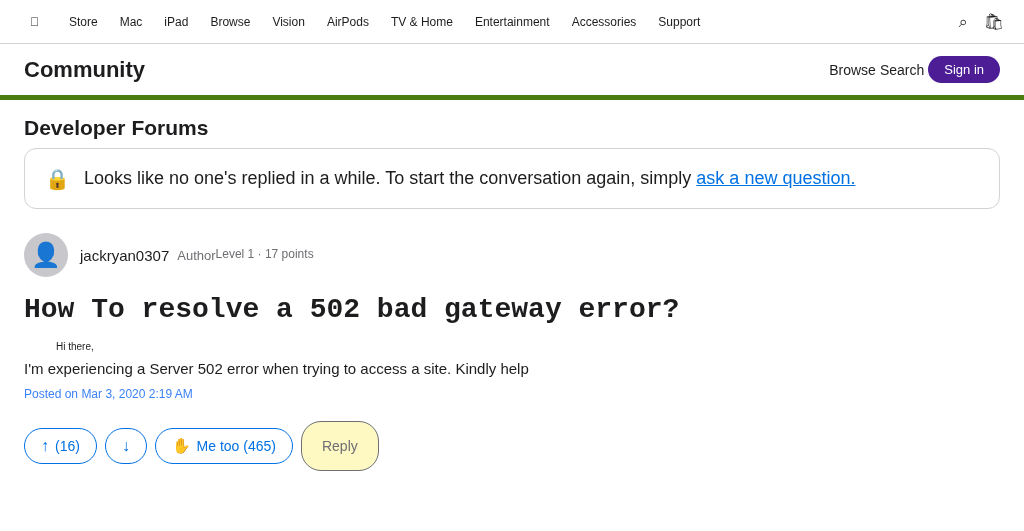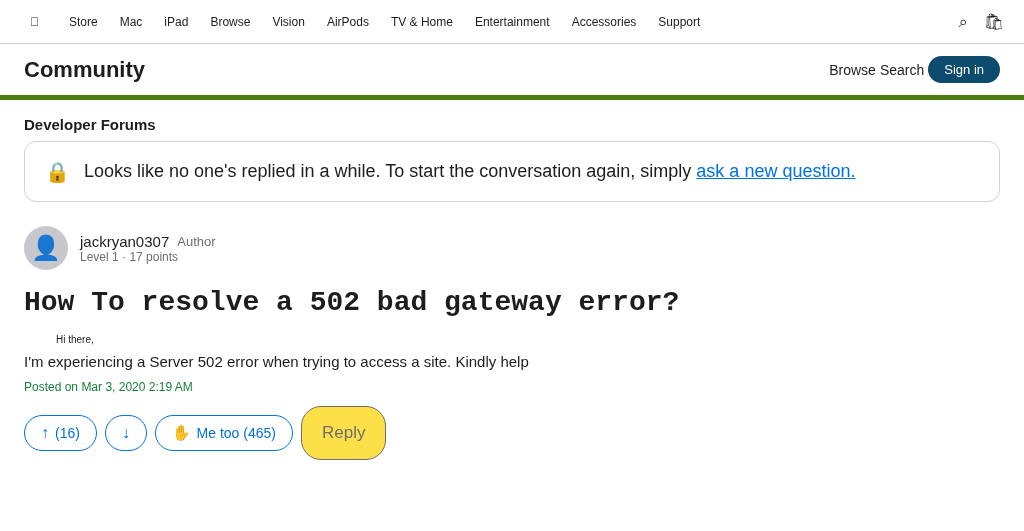--- a/index.html
+++ b/index.html
@@ -23,26 +23,26 @@
     
     .community-bar {
       display: flex; align-items: center; justify-content: space-between;
       padding: 12px 24px; border-bottom: 5px solid #4d7c0f;
     }
     .community-title { font-size: 22px; font-weight: 600; color: #1d1d1f; }
     .community-actions { display: flex; align-items: center; gap: 4px; justify-content: flex-end; }
     .browse-link { font-size: 14px; color: #1d1d1f; cursor: pointer; text-decoration: none; }
     .search-link { font-size: 14px; color: #1d1d1f; cursor: pointer; text-decoration: none; }
     .signin-btn {
-      background: #0c4a6e; color: #fff; border: none; border-radius: 20px;
+      background: #4c1d95; color: #fff; border: none; border-radius: 20px;
       padding: 6px 16px; font-size: 13px; font-weight: 500; cursor: pointer;
     }
 
     
-    .breadcrumb { padding: 16px 24px 8px; font-size: 15px; font-weight: 600; }
+    .breadcrumb { padding: 16px 24px 8px; font-size: 21px; font-weight: 600; }
 
     
     .main-content { padding: 0 24px 24px; }
 
     
     .notice-box {
       display: flex; align-items: center; gap: 14px;
       border: 1px solid #d2d2d7; border-radius: 12px;
       padding: 16px 20px; margin-bottom: 24px;
       background: #fff;
@@ -51,54 +51,54 @@
     .notice-text { font-size: 18px; color: #1d1d1f; line-height: 1.5; }
     .notice-link { color: #0071e3; text-decoration: underline; cursor: pointer; }
 
     
     .post-header { display: flex; align-items: center; gap: 12px; margin-bottom: 16px; }
     .avatar {
       width: 44px; height: 44px; border-radius: 50%; background: #c7c7cc;
       display: flex; align-items: center; justify-content: center; flex-shrink: 0;
     }
     .avatar-icon { font-size: 24px; color: #6e6e73; }
-    .post-meta { display: flex; flex-direction: column; }
+    .post-meta { display: flex; flex-direction: row; }
     .post-author-row { display: flex; align-items: center; gap: 8px; }
     .author-name { font-size: 15px; font-weight: 500; color: #1d1d1f; }
     .author-badge { font-size: 13px; color: #6e6e73; }
     .author-level { font-size: 12px; color: #6e6e73; }
 
     
     .post-title { font-size: 28px; font-weight: 700; color: #1d1d1f; margin-bottom: 14px; line-height: 1.2; font-family: Liberation Mono, monospace; }
 
     
     .post-greeting { font-size: 10px; color: #1d1d1f; margin-bottom: 8px; margin-left: 32px; }
     .post-body { font-size: 15px; color: #1d1d1f; margin-bottom: 10px; }
-    .post-date { font-size: 12px; color: #15803d; margin-bottom: 12px; }
+    .post-date { font-size: 12px; color: #3b82f6; margin-bottom: 20px; }
 
     
     .action-buttons { display: flex; align-items: center; gap: 8px; }
     .vote-btn {
       display: flex; align-items: center; gap: 6px;
       border: 1.5px solid #0071e3; border-radius: 20px;
       padding: 8px 16px; background: #fff; cursor: pointer;
       font-size: 14px; color: #0071e3;
     }
     .vote-icon { font-size: 16px; }
     .metoo-btn {
       display: flex; align-items: center; gap: 6px;
       border: 1.5px solid #0071e3; border-radius: 20px;
       padding: 8px 16px; background: #fff; cursor: pointer;
       font-size: 14px; color: #0071e3;
     }
     .reply-btn {
       display: flex; align-items: center; gap: 6px;
       border: 1.5px solid #6e6e73; border-radius: 20px;
-      padding: 16px 20px; background: #fde047; cursor: pointer;
-      font-size: 17px; color: #6e6e73;
+      padding: 16px 20px; background: #fef9c3; cursor: pointer;
+      font-size: 14px; color: #6e6e73;
     }
     .hand-icon { font-size: 15px; }
   </style>
 </head>
 <body>
 
 <nav class="top-nav">
   <div class="top-nav-items">
     <span class="apple-logo nav-item"></span>
     <span class="nav-item">Store</span>

